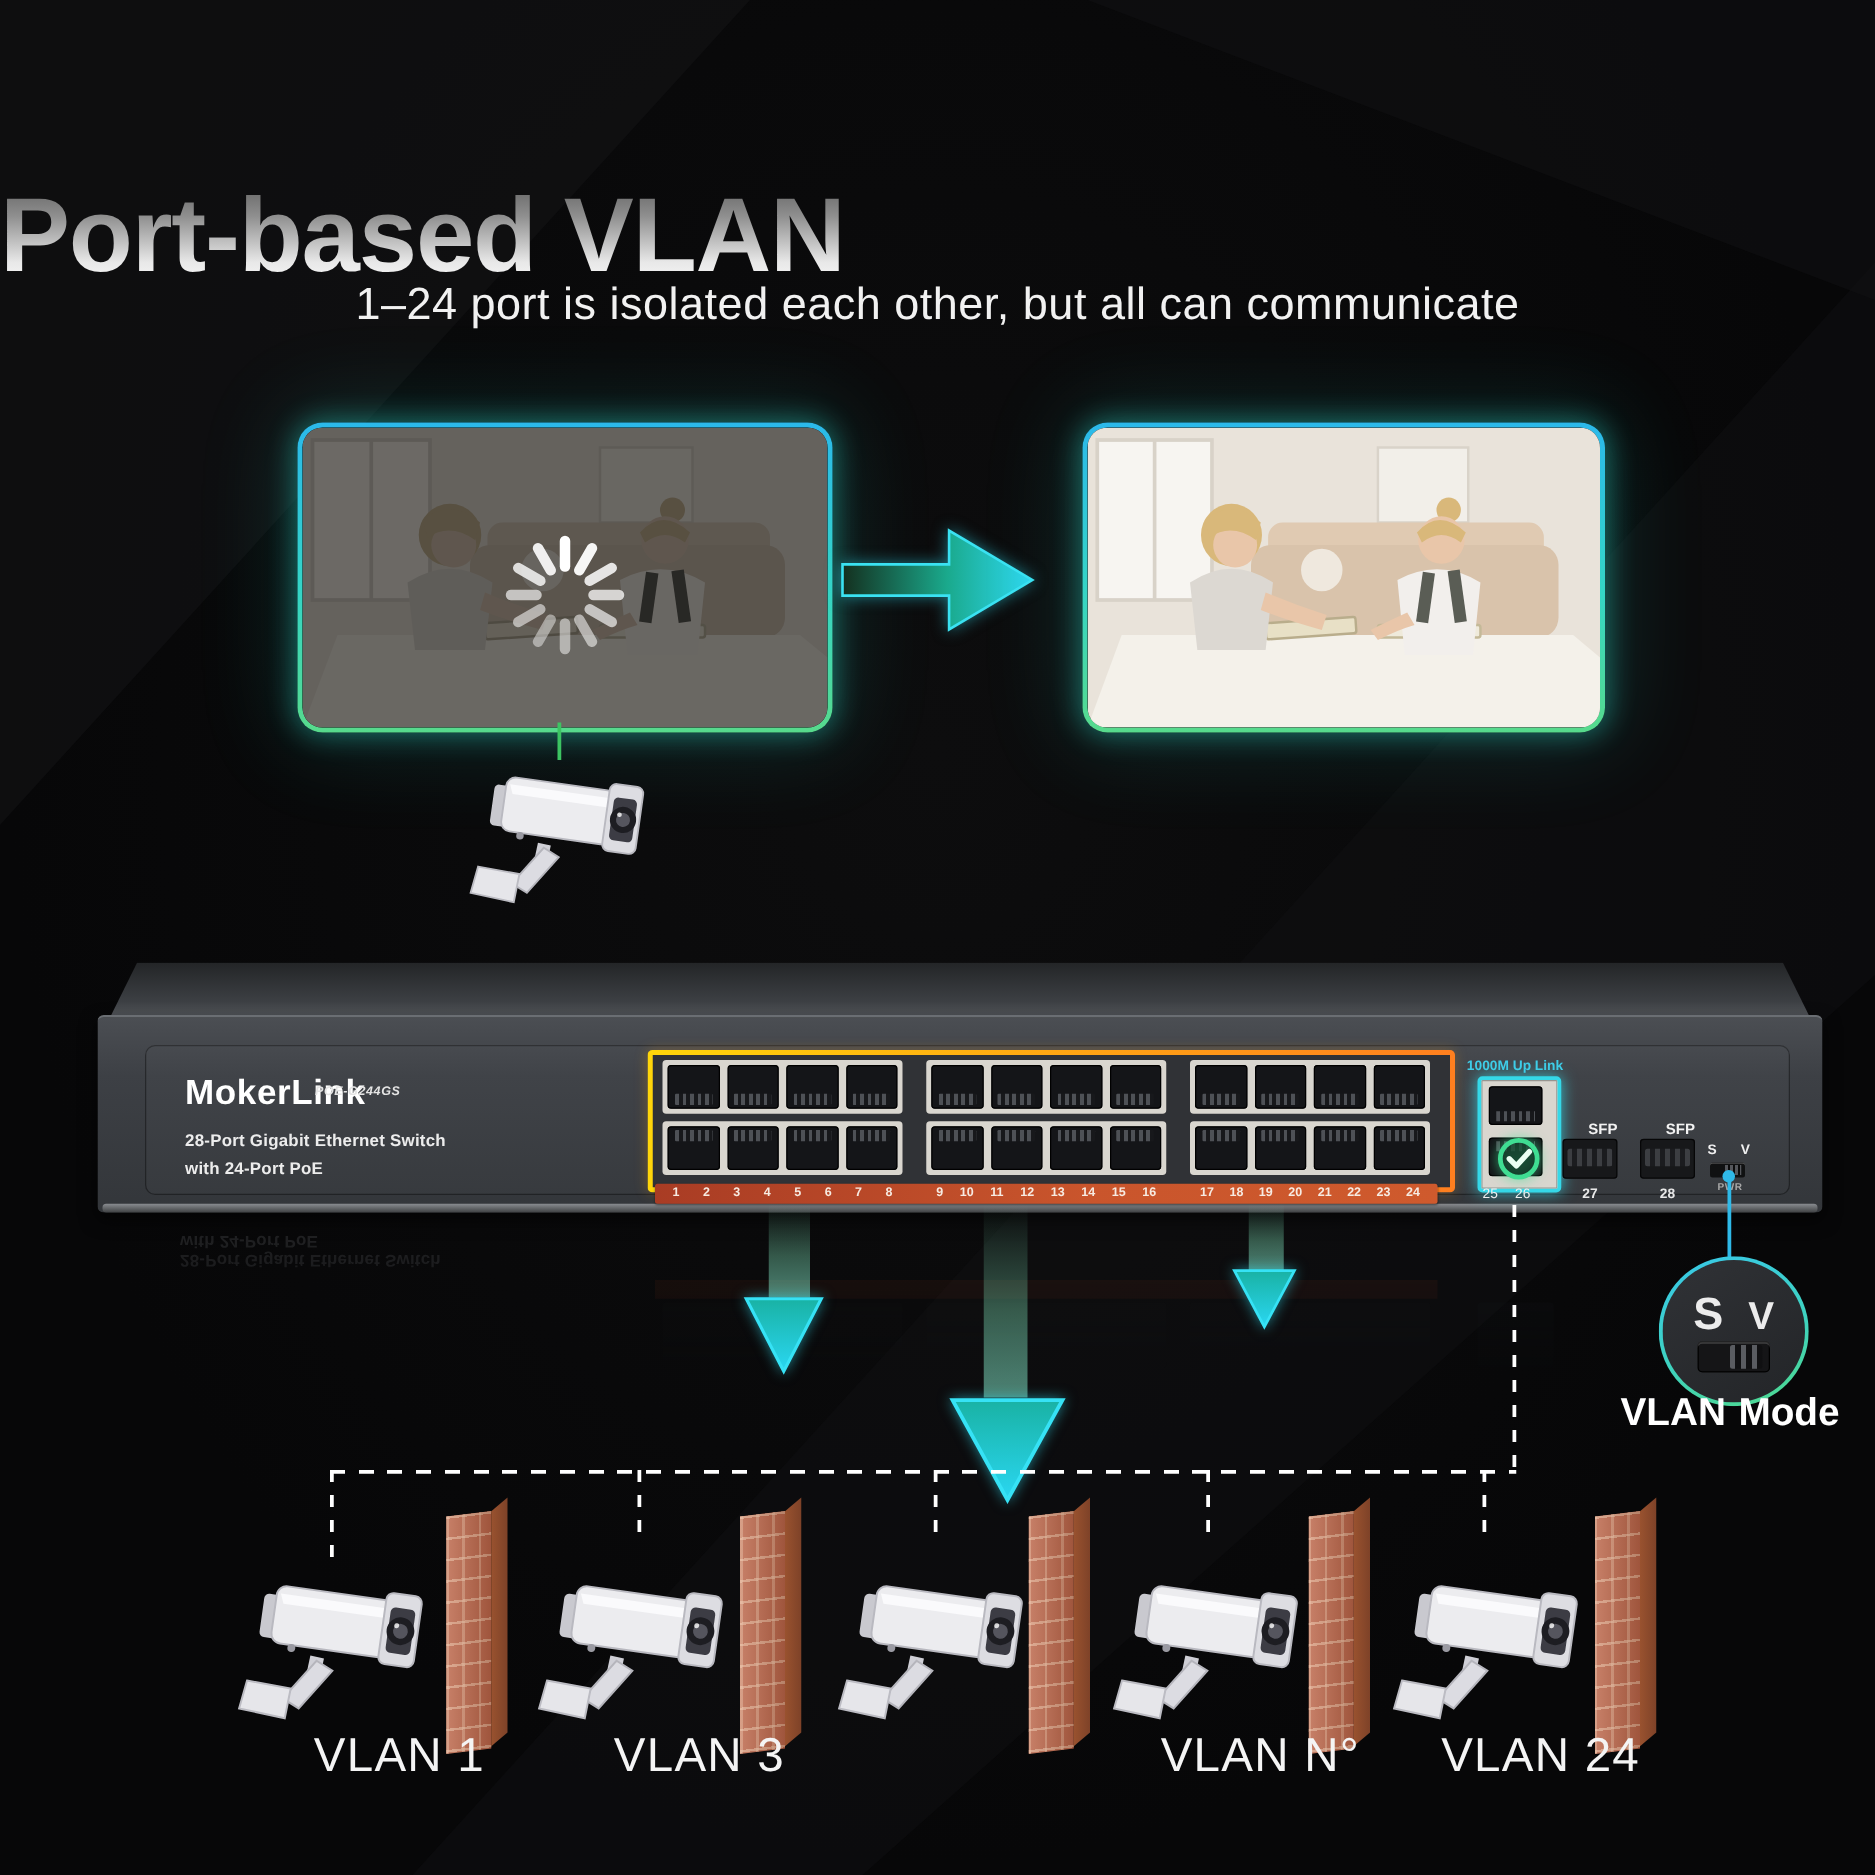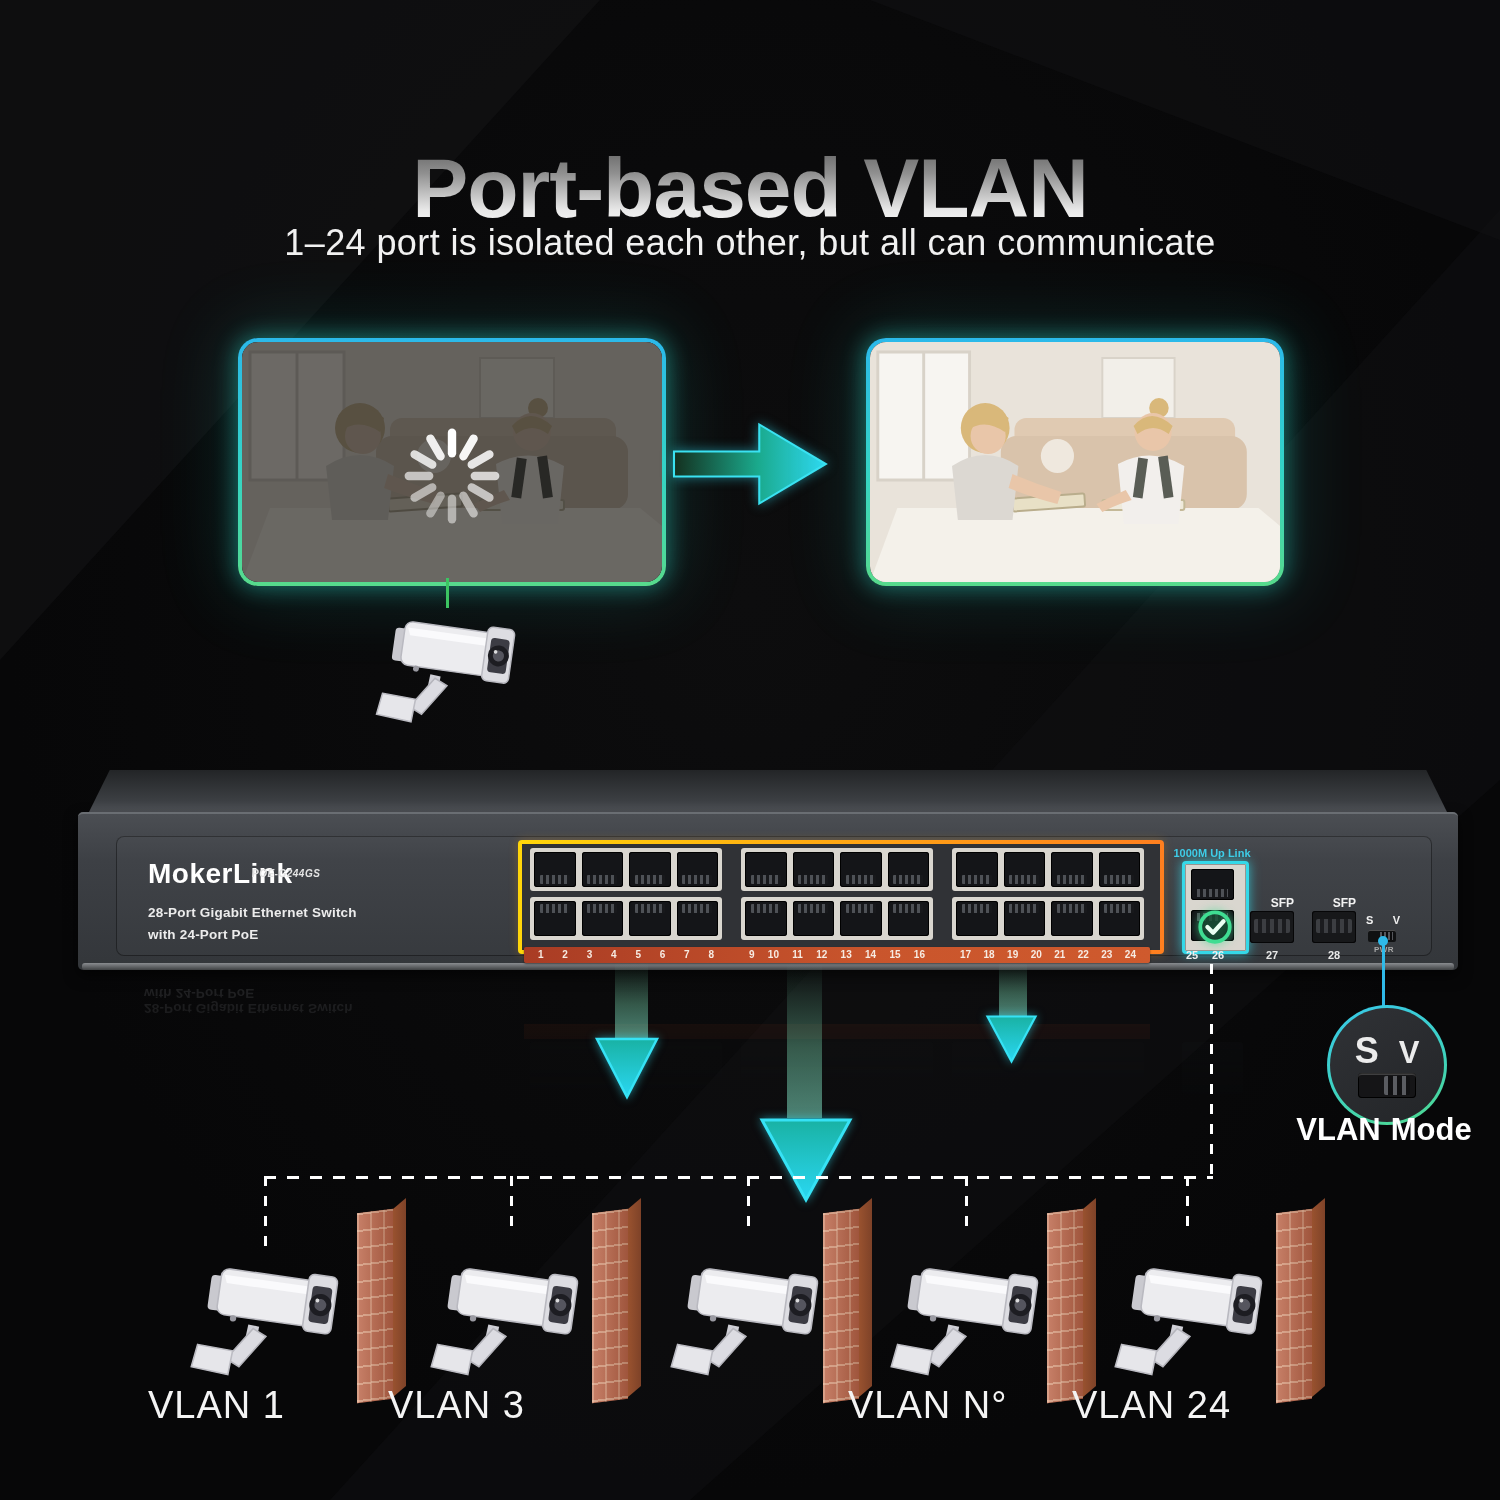--- a/index.html
+++ b/index.html
@@ -5,21 +5,21 @@
   html,body{margin:0;padding:0;background:#000;}
   #stage{position:relative;width:1500px;height:1500px;overflow:hidden;
          background:radial-gradient(ellipse at 50% 40%, #0d0d0e 0%, #070708 70%);
          font-family:"Liberation Sans", sans-serif;}
   .streak{position:absolute;inset:0;pointer-events:none;}
   .s1{background:#141415;clip-path:polygon(0 0,40% 0,0 44%);opacity:.55;}
   .s2{background:#101011;clip-path:polygon(100% 14%,100% 52%,46% 100%,22% 100%);opacity:.5;}
   .s3{background:#121213;clip-path:polygon(58% 0,100% 0,100% 16%);opacity:.5;}
 
   
-  .title{position:absolute;left:0;right:0;top:84px;text-align:center;font-size:84px;font-weight:bold;letter-spacing:-1px;
+  .title{position:absolute;left:0;right:0;top:84px;text-align:left;font-size:84px;font-weight:bold;letter-spacing:-1px;
          background:linear-gradient(180deg,#585858 0%,#8f8f8f 34%,#e8e8e8 72%,#ffffff 100%);
          -webkit-background-clip:text;background-clip:text;color:transparent;}
   .subtitle{position:absolute;left:0;right:0;text-align:center;font-size:36px;color:#f1f1f1;letter-spacing:.4px;}
   .sub1{top:186px;} .sub2{top:224px;}
 
   
   .photo-panel{position:absolute;padding:4px;border-radius:20px;
       background:linear-gradient(180deg,#2bb9ea 0%,#35d5c5 55%,#57da8c 100%);
       box-shadow:0 0 22px 2px rgba(45,216,200,.45),0 0 70px 14px rgba(45,216,200,.14);}
   .photo-inner{position:relative;width:100%;height:100%;border-radius:16px;overflow:hidden;background:#000;}
@@ -78,21 +78,21 @@
 
   .uplink-label{position:absolute;left:1162px;top:847px;width:100px;text-align:center;font-size:11px;font-weight:bold;color:#3fcde8;}
   .uplink-box{position:absolute;left:1182px;top:861px;width:61px;height:87px;border-radius:4px;border:3px solid #35d8e8;
       background:#d9d6cf;box-shadow:0 0 12px rgba(53,216,232,.75), inset 0 0 0 1px rgba(0,0,0,.3);}
   .ujack{position:absolute;left:6px;width:43px;height:31px;background:#141518;border-radius:3px;box-shadow:inset 0 0 0 1px #000;}
   .ujack::after{content:"";position:absolute;left:14%;right:14%;bottom:3px;height:8px;
       background:repeating-linear-gradient(90deg,#4e5156 0 3px,#17181b 3px 6px);}
   .uj1{top:5px;} .uj2{top:46px;}
   .uj2::after{bottom:auto;top:3px;}
   .check-badge{position:absolute;left:1196px;top:908px;width:38px;height:38px;filter:drop-shadow(0 0 5px rgba(63,221,146,.8));}
-  .uplink-nums{position:absolute;top:949px;font-size:11px;font-weight:bold;color:#f0f0f0;}
+  .uplink-nums{position:absolute;top:949px;font-size:11px;font-weight:normal;color:#f0f0f0;}
   .un25{left:1186px;} .un26{left:1212px;}
 
   .sfp-label{position:absolute;top:896px;width:44px;text-align:right;font-size:12px;font-weight:bold;color:#f2f2f2;}
   .sfp-cage{position:absolute;top:911px;width:44px;height:32px;background:#17181a;border-radius:3px;box-shadow:inset 0 0 0 1px #060607;}
   .sfp-cage::after{content:"";position:absolute;left:4px;right:4px;top:8px;height:14px;border-radius:2px;
       background:repeating-linear-gradient(90deg,#3c3e42 0 4px,#1b1c1f 4px 8px);}
   .sfp1l{left:1250px;} .sfp2l{left:1312px;}
   .sfp1{left:1250px;} .sfp2{left:1312px;}
   .sfp-num{position:absolute;top:949px;width:44px;text-align:center;font-size:11px;font-weight:bold;color:#e8e8e8;}
   .sn27{left:1250px;} .sn28{left:1312px;}
@@ -147,21 +147,21 @@
   .mode-sv{display:flex;gap:20px;margin-top:22px;align-items:baseline;color:#ececec;font-weight:bold;}
   .mode-s{font-size:36px;} .mode-v{font-size:31px;}
   .mode-toggle{width:58px;height:25px;margin-top:1px;background:#151517;border-radius:4px;
       box-shadow:inset 0 2px 0 rgba(255,255,255,.18), inset 0 0 0 1px #000;position:relative;}
   .mode-toggle::after{content:"";position:absolute;right:6px;top:3px;width:26px;height:19px;border-radius:2px;
       background:repeating-linear-gradient(90deg,#5a5c61 0 4px,#101012 4px 9px);}
   .mode-label{position:absolute;left:1264px;top:1112px;width:240px;text-align:center;color:#fff;font-size:31px;}
   .mode-label .b{font-weight:800;} .mode-label .r{font-weight:600;margin-left:10px;text-align:center;}
 
   
-  .vlan-label{position:absolute;top:1384px;width:240px;text-align:left;font-size:38px;font-weight:500;color:#f4f4f4;letter-spacing:1px;}
+  .vlan-label{position:absolute;top:1384px;width:240px;text-align:right;font-size:38px;font-weight:500;color:#f4f4f4;letter-spacing:1px;}
   .vl1{left:148px;} .vl2{left:388px;} .vl3{left:628px;} .vl4{left:848px;} .vl5{left:1072px;}
   .slot-b{top:1246px;width:175px;height:135px;}
   .sb1{left:180px;} .sb2{left:420px;} .sb3{left:660px;} .sb4{left:880px;} .sb5{left:1104px;}
 
   .wall{position:absolute;top:1205px;width:52px;height:200px;}
   .w1{left:357px;} .w2{left:592px;} .w3{left:823px;} .w4{left:1047px;} .w5{left:1276px;}
   .wall-front{position:absolute;left:0;top:6px;width:36px;height:190px;transform:skewY(-7deg);
       background-color:#bb6447;
       background-image:linear-gradient(90deg,rgba(255,255,255,.18),rgba(0,0,0,.15)),
         repeating-linear-gradient(180deg,rgba(238,196,166,.55) 0 2px,transparent 2px 17px),

